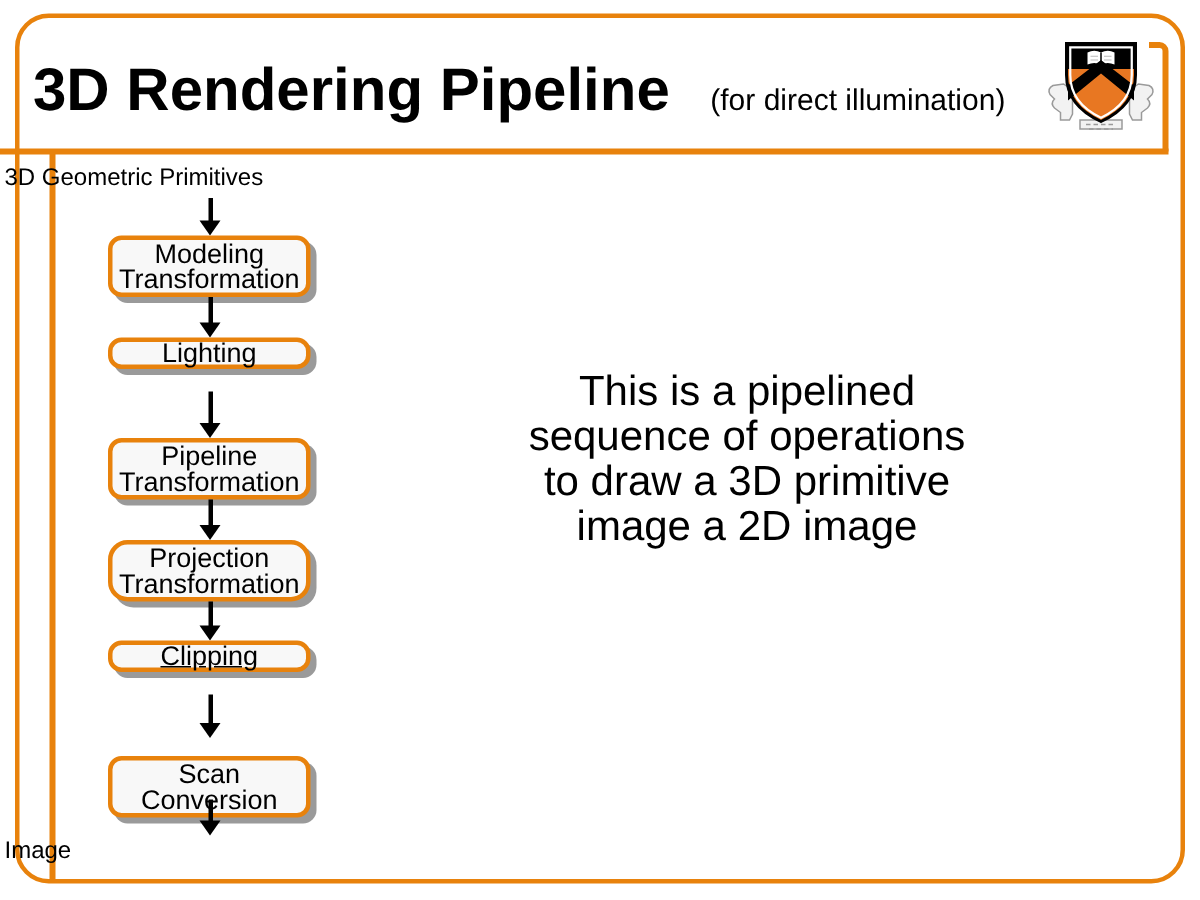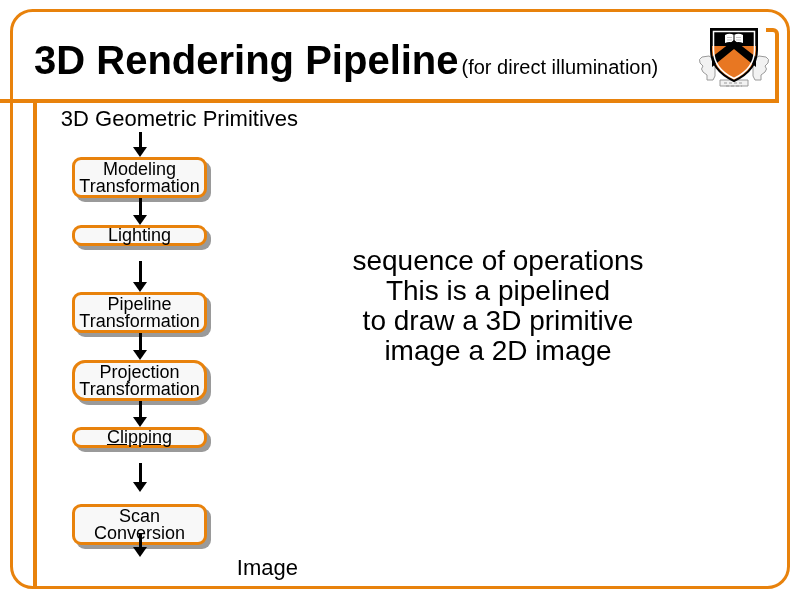--- a/index.html
+++ b/index.html
@@ -19,25 +19,25 @@
   }
   .chrome-svg {
     position: absolute;
     left: 0; top: 0;
     width: 800px; height: 600px;
     pointer-events: none;
   }
   
   .title-row {
     position: absolute;
-    left: 34px;
+    left: 22px;
     top: 40px;
     display: flex;
     align-items: baseline;
-    gap: 3px;
+    gap: 27px;
     white-space: nowrap;
   }
   .title-main {
     margin: 0;
     font-size: 40px;
     line-height: 40px;
     font-weight: bold;
     letter-spacing: 0px;
   }
   .title-suffix {
@@ -48,24 +48,24 @@
   .logo {
     position: absolute;
     left: 696px;
     top: 27px;
     width: 76px;
     height: 64px;
   }
   
   .flow-input-label, .flow-output-label {
     position: absolute;
-    left: 18px;
+    left: 3px;
     width: 280px;
-    text-align: right;
-    font-size: 22px;
+    text-align: left;
+    font-size: 16px;
     line-height: 20px;
   }
   .flow-input-label { top: 109px; }
   .flow-output-label { top: 558px; }
   .flow-box {
     position: absolute;
     left: 72px;
     width: 135px;
     box-sizing: border-box;
     border: 3px solid #E8820C;
@@ -176,19 +176,19 @@
 
   <div class="flow-box h1" style="top:427px;text-decoration:underline;">Clipping</div>
   <div class="flow-arrow" style="top:463px;height:29px;"></div>
 
   <div class="flow-box h2" style="top:504px;">Scan Conversion</div>
   <div class="flow-arrow" style="top:533px;height:24px;"></div>
 
   <div class="flow-output-label">Image</div>
 
   <div class="note">
+    <span>This is a pipelined</span>
     <span>sequence of operations</span>
-    <span>This is a pipelined</span>
     <span>to draw a 3D primitive</span>
     <span>image a 2D image</span>
   </div>
 
 </div>
 
 </body></html>

